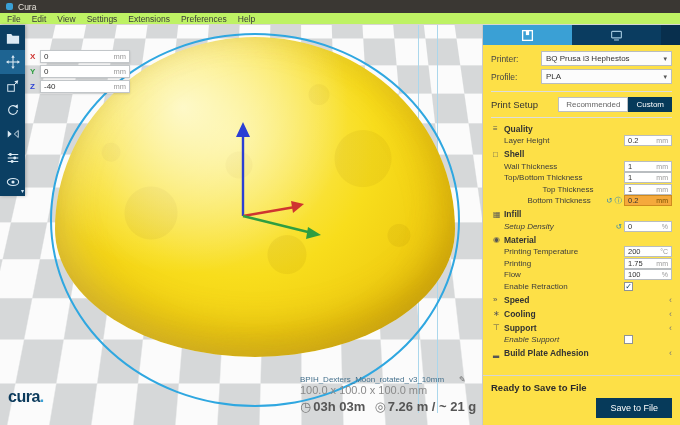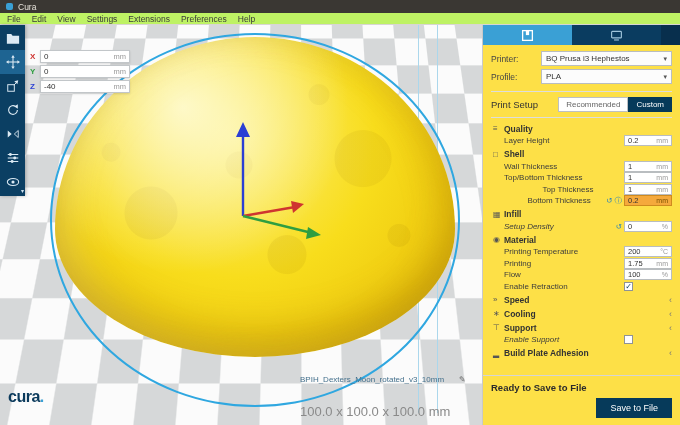--- a/index.html
+++ b/index.html
@@ -46,21 +46,21 @@
   .pos-axis { width:10px; font-size:8px; font-weight:bold; }
   .pos-box { flex:1; height:13px; background:#fff; border:1px solid #c2c6c9; display:flex;
     align-items:center; padding:0 3px; box-shadow:0 1px 2px rgba(0,0,0,0.12); }
   .pos-val { flex:1; font-size:8px; color:#333; }
   .pos-unit { font-size:7.5px; color:#9a9a9a; }
 
   
   #model-info { position:absolute; left:300px; top:350px; width:178px; z-index:5; }
   .mi-name { display:flex; align-items:center; gap:15px; font-size:8px; color:#44708c; }
   .mi-pencil { font-size:8px; color:#6d6d6d; }
-  .mi-dims { margin-top:20px; font-size:13px; color:#8a8a8a; }
+  .mi-dims { margin-top:0; font-size:11px; color:#8a8a8a; }
   .mi-stats { margin-top:3px; display:flex; gap:9px; font-size:13px; color:#555; font-weight:bold; }
   .mi-ic { font-weight:normal; color:#7b7b7b; margin-right:2px; }
 
   
   #logo { position:absolute; left:8px; top:363px; z-index:5; font-size:16px; font-weight:bold;
     letter-spacing:-0.5px; color:#0b3a5c; }
   #logo .dot { color:#3aa0d5; }
 
   
   #toolstrip { position:absolute; left:0; top:25px; width:25px; background:#0b3f63; z-index:7;

